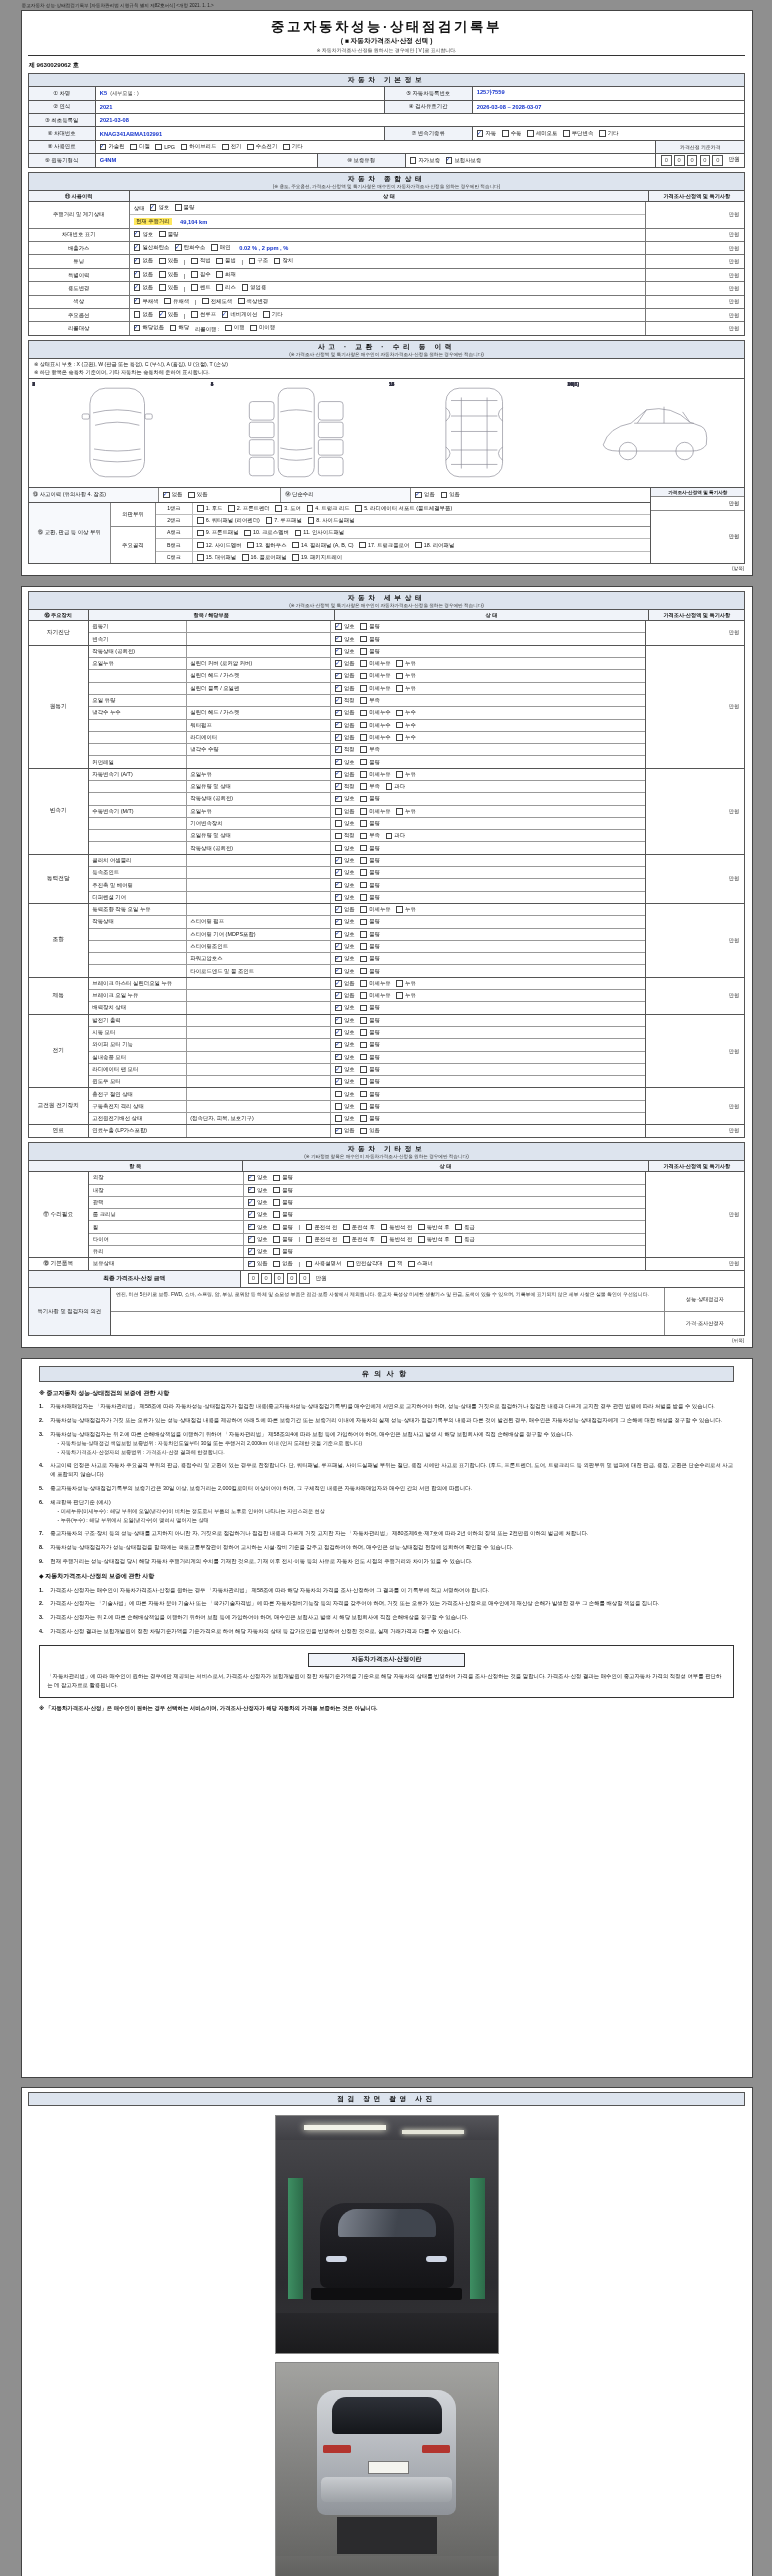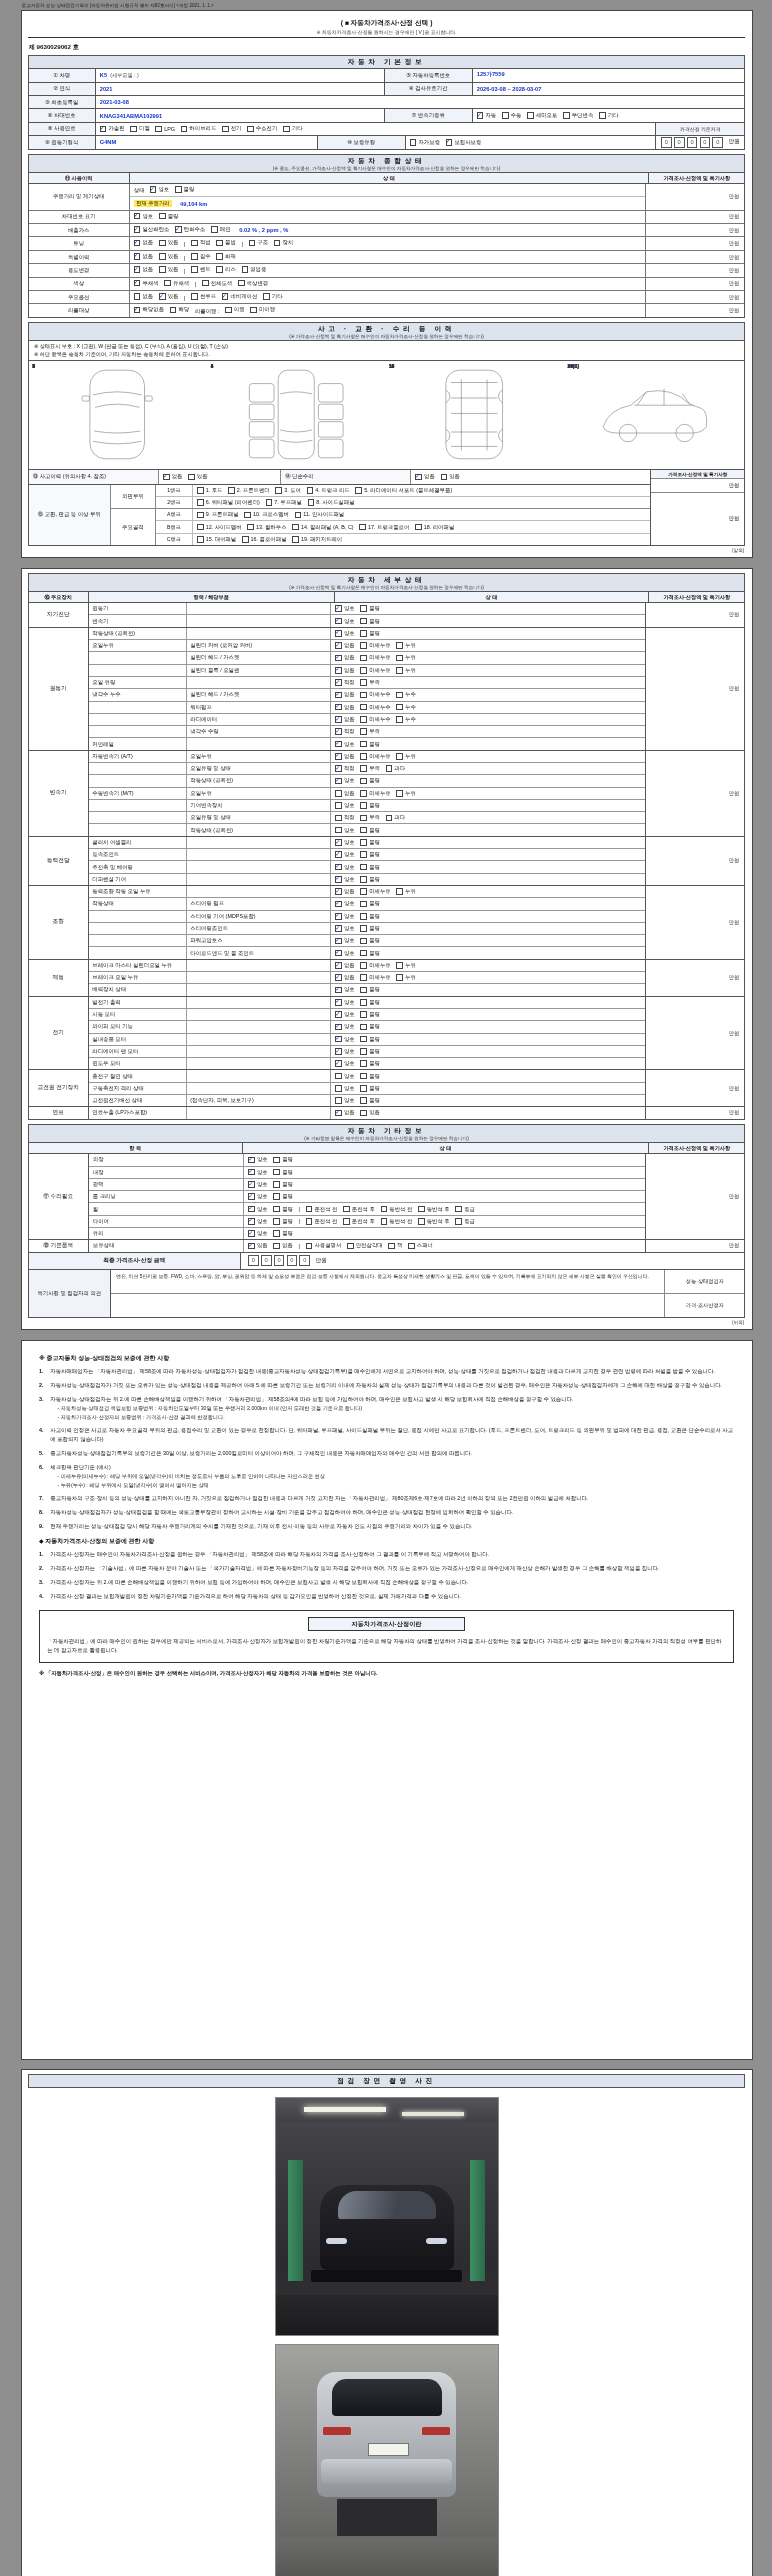--- a/index.html
+++ b/index.html
@@ -149,20 +149,21 @@
   .p2-floor{left:0;bottom:0;width:222px;height:44px;background:linear-gradient(#6b6b69,#545452)}
 </style>
 </head>
 <body>
 
 <div class="page">
   <div class="topnote">중고자동차 성능·상태점검기록부 [자동차관리법 시행규칙 별지 제82호서식] &lt;개정 2021. 1. 1.&gt;</div>
 
   <div class="panel">
     <div class="titlewrap">
+      <div class="doctitle">중고자동차성능·상태점검기록부</div>
       <div class="doctitle-sub">( ■ 자동차가격조사·산정 선택 )</div>
       <div class="doctitle-note">※ 자동차가격조사·산정을 원하시는 경우에만 [ V ]로 표시합니다.</div>
     </div>
     <div class="docno">제 9630029062 호</div>
 
     <div class="secbar"><span class="st">자동차 기본정보</span></div>
     <div class="btable">
       <div class="brow">
         <div class="bl w130">① 차명</div>
         <div class="bv w560">
@@ -1764,20 +1765,21 @@
           <div class="remark-row">
           <div class="remark-text"></div>
           <div class="remark-who">가격·조사산정자</div>
         </div>
         </div>
     </div>
     <div class="pagemark">(뒤쪽)</div>
   </div>
 
   <div class="panel panel-notice">
+    <div class="nbar">유의사항</div>
     <div class="ntitle">※ 중고자동차 성능·상태점검의 보증에 관한 사항</div>
     <div>
 
     <div class="nitem">
         <div class="nno">1.</div>
         <div class="ntx">
           <span>자동차매매업자는 「자동차관리법」 제58조에 따라 자동차성능·상태점검자가 점검한 내용(중고자동차성능·상태점검기록부)을 매수인에게 서면으로 고지하여야 하며, 성능·상태를 거짓으로 점검하거나 점검한 내용과 다르게 고지한 경우 관련 법령에 따라 처벌을 받을 수 있습니다.</span>
           <div>
             
           </div>

